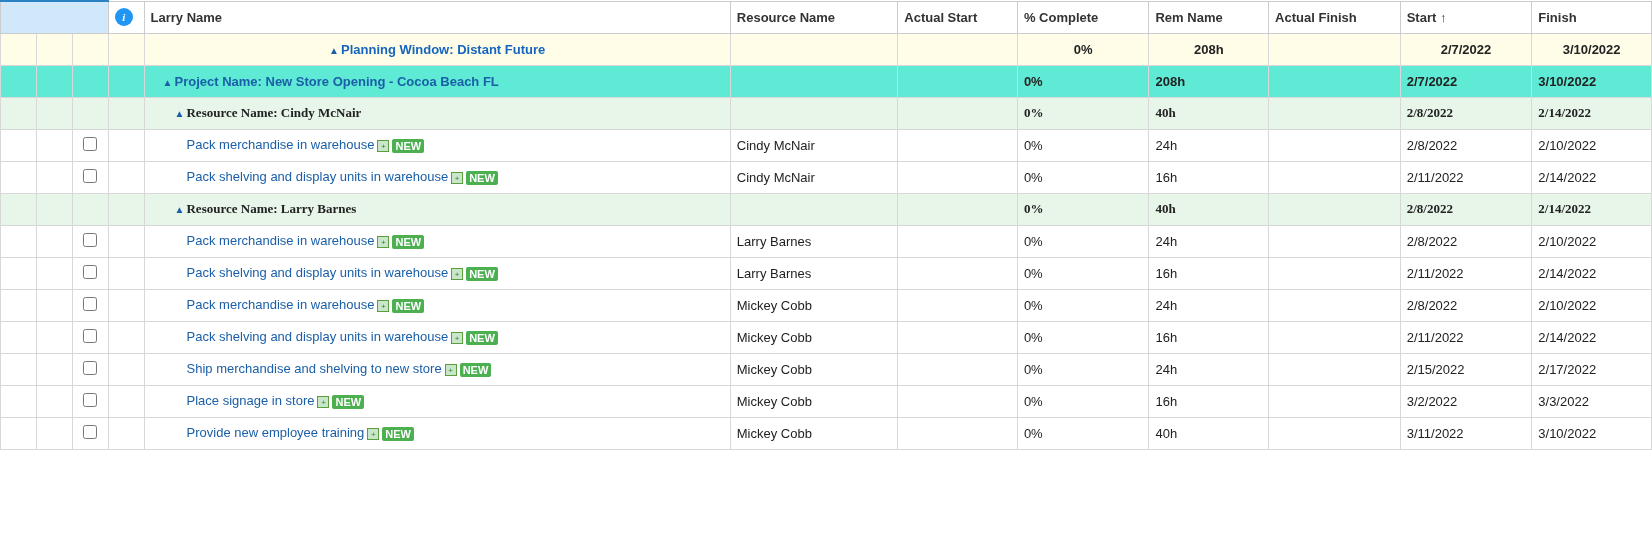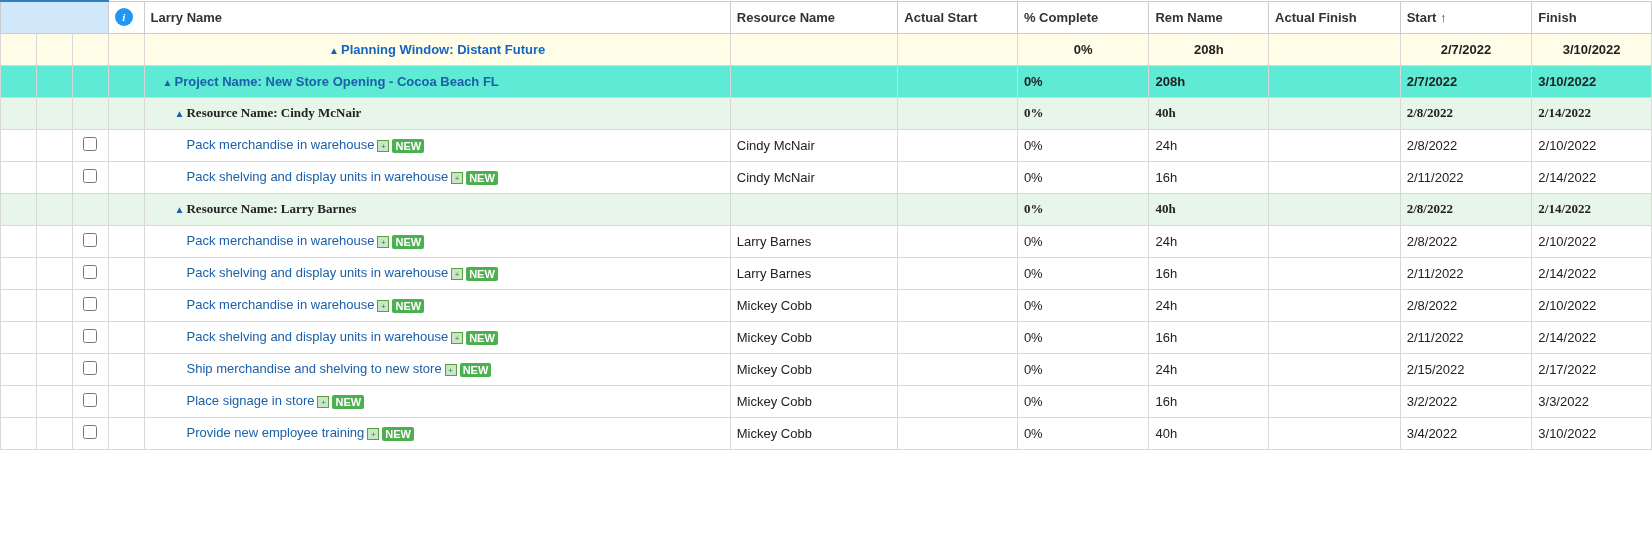--- a/index.html
+++ b/index.html
@@ -351,18 +351,18 @@
           <td class="checkbox-cell" style="border:1px solid #d8d8d8;"></td>
           <td class="checkbox-cell" style="border:1px solid #d8d8d8;"></td>
           <td class="checkbox-cell" style="border:1px solid #d8d8d8;"><input type="checkbox" style=""></td>
           <td class="align-center" style="border:1px solid #d8d8d8;"></td>
           <td class="task-name-cell"><span style="padding-left:36px;"><a class="task-link">Provide new employee training</a><span class="task-icon">+</span><span class="badge-new">NEW</span></span></td>
           <td>Mickey Cobb</td>
           <td></td>
           <td style="">0%</td>
           <td style="">40h</td>
           <td></td>
-          <td style="">3/4/2022</td>
+          <td style="">3/11/2022</td>
           <td style="">3/10/2022</td>
         </tr>
       </tbody>
   </table>
 </div>
 
 </body></html>

